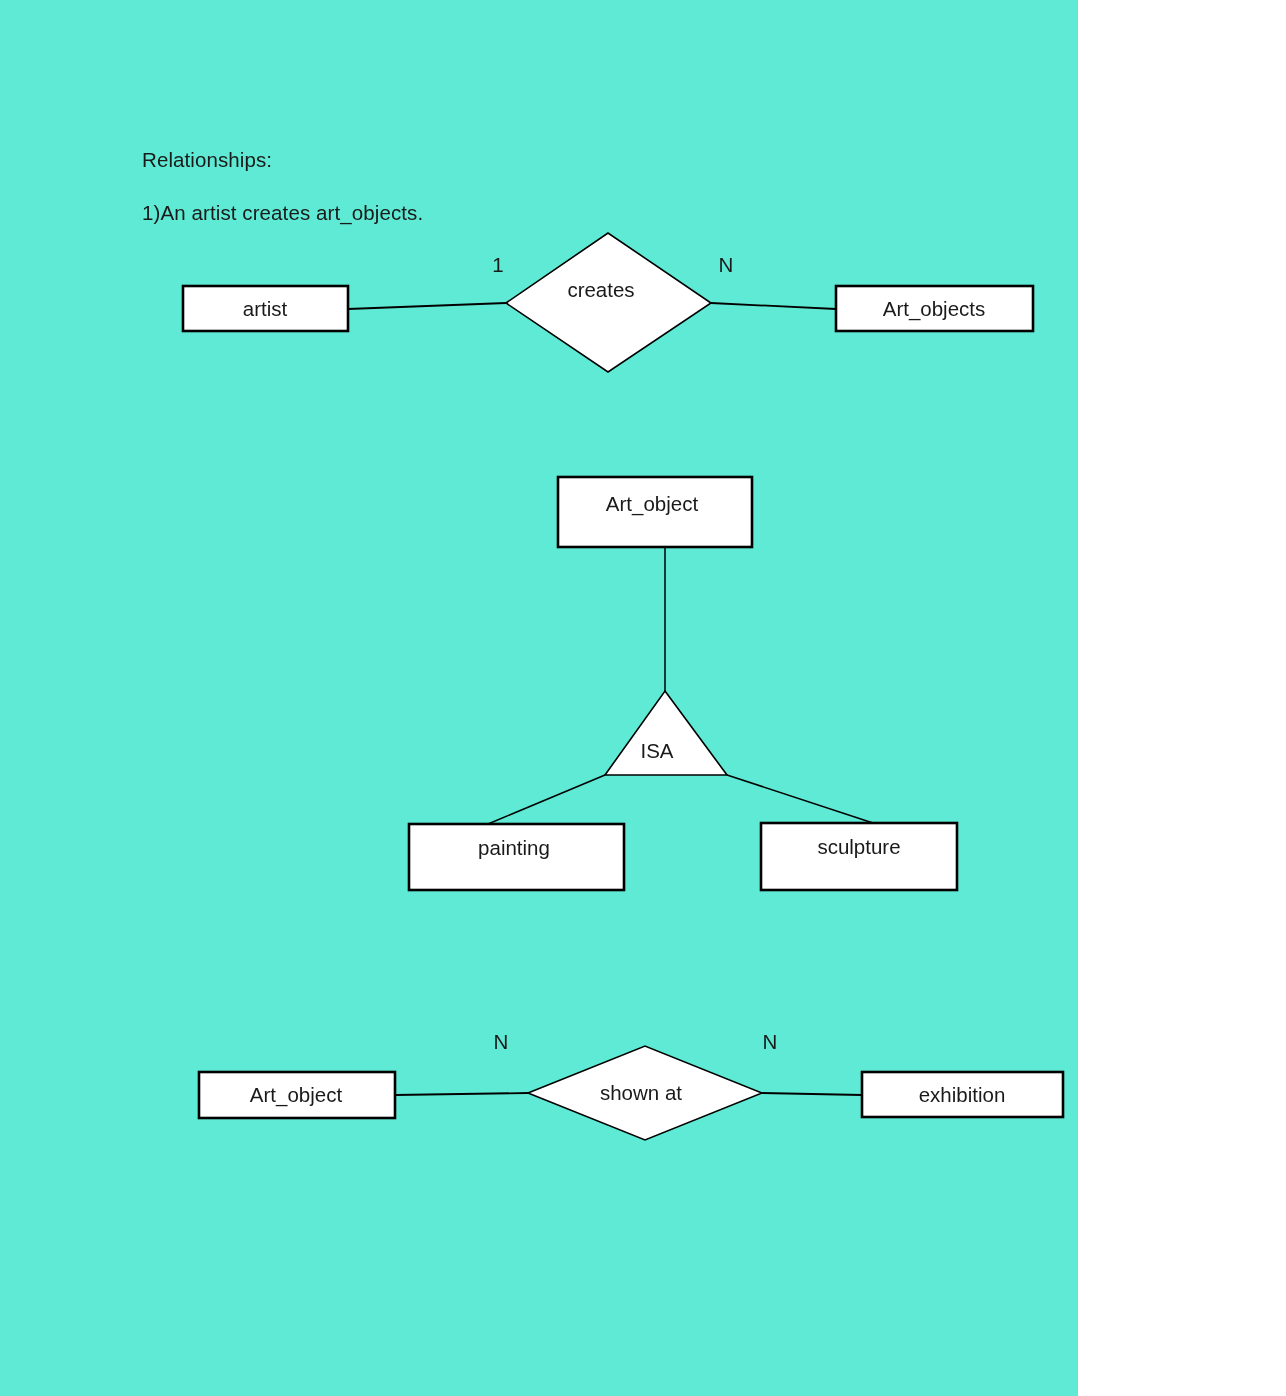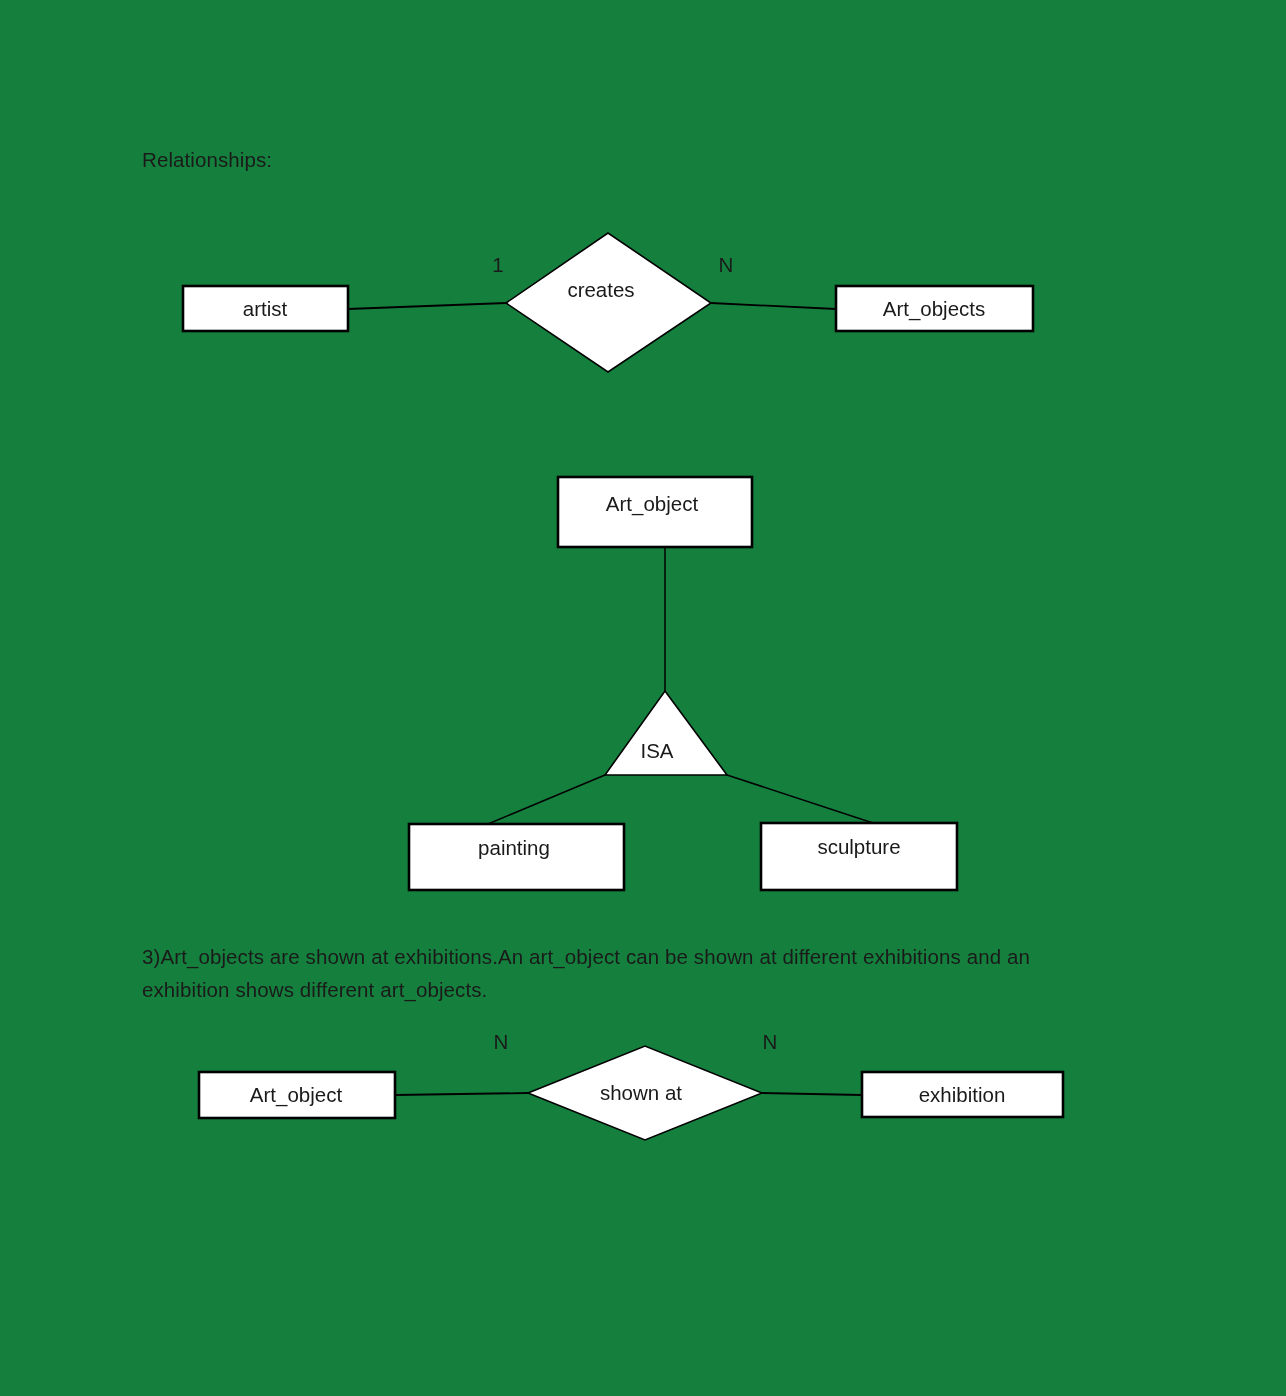--- a/index.html
+++ b/index.html
@@ -7,23 +7,23 @@
     margin: 0;
     padding: 0;
     background: #ffffff;
   }
   body {
     font-family: "Liberation Sans", sans-serif;
     color: #000000;
   }
   #page {
     position: relative;
-    width: 1286px;
+    width: 1078px;
     height: 1396px;
-    background: #15803d;
+    background: #5eead4;
     overflow: hidden;
   }
   .txt {
     position: absolute;
     font-size: 20.5px;
     line-height: 33px;
     color: #1a1a1a;
     white-space: pre-wrap;
     letter-spacing: 0.1px;
   }
@@ -68,23 +68,23 @@
     fill: none;
   }
 </style>
 </head>
 <body>
 
 <div id="page">
 
   <div class="txt" id="heading-relationships">Relationships:</div>
 
+  <div class="txt" id="rel1-text">1)An artist creates art_objects.</div>
 
 
-  <div class="txt" id="rel3-text">3)Art_objects are shown at exhibitions.An art_object can be shown at different exhibitions and an exhibition shows different art_objects.</div>
 
   <svg id="diagram-layer" viewBox="0 0 1286 1396">
 
     <g>
 
       <line class="conn-line" x1="348" y1="309" x2="506" y2="303"></line>
 
       <line class="conn-line" x1="711" y1="303" x2="836" y2="309"></line>
 
       <rect class="shape-stroke box-shape" x="183" y="286" width="165" height="45"></rect>

